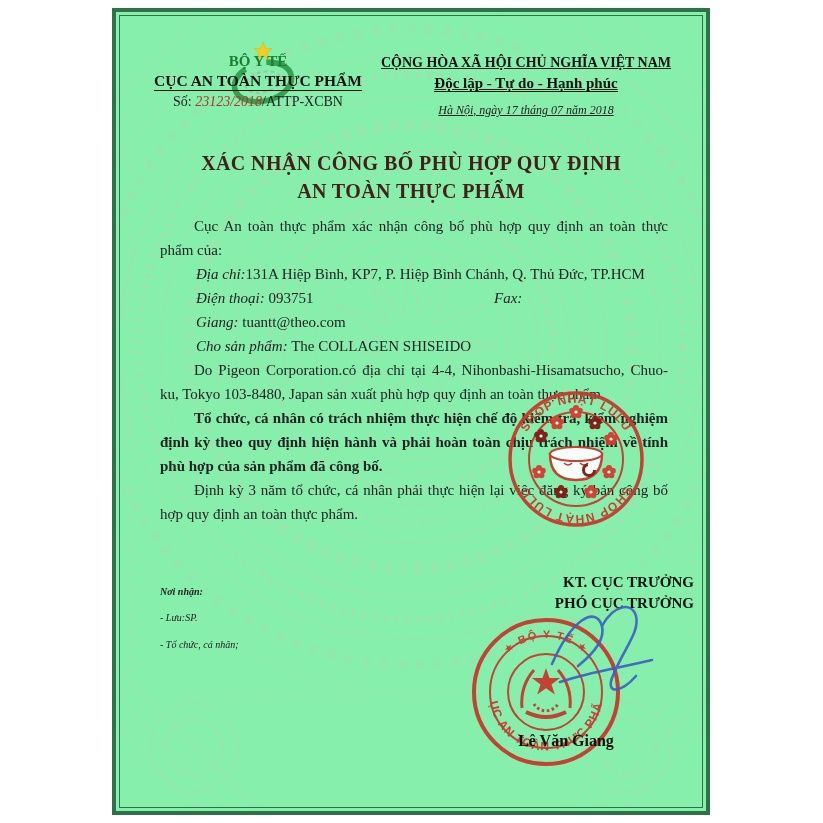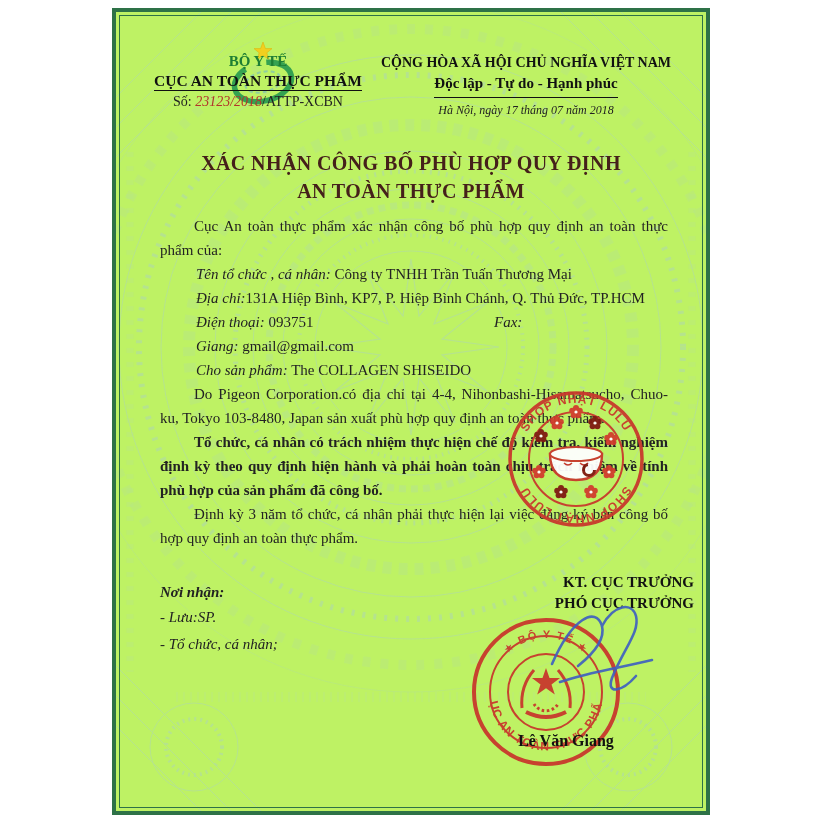--- a/index.html
+++ b/index.html
@@ -1,46 +1,46 @@
 <!DOCTYPE html>
 <html><head>
 <meta charset="utf-8">
 <style>
   html,body{margin:0;padding:0;background:#fff;}
   .canvas{position:relative;width:823px;height:823px;background:#ffffff;overflow:hidden;
           font-family:"Liberation Serif","DejaVu Serif",serif;color:#222;}
-  .doc{position:absolute;left:112px;top:8px;width:590px;height:799px;border:4px solid #2e7247;background:#bef264;}
+  .doc{position:absolute;left:112px;top:8px;width:590px;height:799px;border:4px solid #2e7247;background:#86efac;}
   .doc-inner-line{position:absolute;inset:3px;border:1.5px solid #2e7247;pointer-events:none;z-index:2;}
   .bg{position:absolute;inset:0;z-index:0;}
   
   .hdr-left{position:absolute;left:8px;top:40px;width:268px;text-align:center;z-index:3;}
   .ministry-logo{position:absolute;left:96px;top:-12px;width:86px;height:70px;z-index:0;}
   .hdr-left .l1{position:relative;z-index:1;font-weight:bold;font-size:15px;color:#1e7e34;line-height:19px;}
   .hdr-left .l2{position:relative;z-index:1;font-weight:bold;font-size:15.5px;color:#111;line-height:20px;}
   .hdr-left .l2 span{border-bottom:1.5px solid #111;padding-bottom:1px;}
   .hdr-left .l3{position:relative;z-index:1;font-size:14px;color:#222;margin-top:3px;}
   .num-red{color:#b2352a;font-style:italic;}
-  .hdr-right{position:absolute;left:262px;top:42px;width:296px;text-align:center;z-index:3;}
+  .hdr-right{position:absolute;left:262px;top:42px;width:296px;text-align:center;z-index:3;text-decoration:underline;}
   .hdr-right .l1{font-weight:bold;font-size:14px;color:#111;line-height:18px;}
   .hdr-right .l2{font-weight:bold;font-size:15px;color:#111;margin-top:3px;}
-  .hdr-right .l2 span{border-bottom:1.5px solid #111;padding-bottom:6px;}
+  .hdr-right .l2 span{border-bottom:1.5px solid #111;padding-bottom:0;}
   .hdr-right .l3{font-style:italic;font-size:12px;margin-top:11px;color:#222;}
   
   .title{position:absolute;left:0;right:0;top:137px;text-align:center;z-index:3;
          font-weight:bold;font-size:20px;line-height:28px;color:#45201a;letter-spacing:.4px;}
   
   .body{position:absolute;left:44px;top:202px;width:508px;z-index:3;font-size:15px;line-height:24px;color:#232323;}
   .body p{margin:0;text-align:justify;}
   .indent{text-indent:34px;}
   .field{position:relative;margin-left:36px;height:24px;white-space:nowrap;}
   .i{font-style:italic;}
   .fax{position:absolute;left:298px;top:0;}
   .bold-p{font-weight:bold;}
   
-  .recipients{position:absolute;left:44px;top:568px;z-index:3;font-size:15px;}
+  .recipients{position:absolute;left:44px;top:568px;z-index:3;font-size:10px;}
   .recipients .rt{font-weight:bold;font-style:italic;line-height:24px;}
   .recipients .ri{font-style:italic;line-height:27px;}
   .sig-block{position:absolute;left:322px;top:560px;width:256px;text-align:right;z-index:3;
              font-weight:bold;font-size:15px;line-height:21px;color:#111;}
   .signer{position:absolute;left:322px;top:720px;width:256px;text-align:center;z-index:6;
           font-weight:bold;font-size:16px;color:#111;}
   .stamp-shop{position:absolute;left:385px;top:372px;width:150px;height:150px;z-index:4;opacity:.95;}
   .stamp-official{position:absolute;left:348px;top:598px;width:164px;height:164px;z-index:4;opacity:.95;}
   .signature{position:absolute;left:428px;top:586px;width:122px;height:108px;z-index:5;}
   .stamp-txt{font-family:"Liberation Sans","DejaVu Sans",sans-serif;font-weight:bold;fill:#c8392d;}
@@ -102,34 +102,30 @@
     </div>
 
     <div class="title">
       <div>XÁC NHẬN CÔNG BỐ PHÙ HỢP QUY ĐỊNH</div>
       <div>AN TOÀN THỰC PHẨM</div>
     </div>
 
     <div class="body">
       <p class="indent">Cục An toàn thực phẩm xác nhận công bố phù hợp quy định an toàn thực phẩm của:</p>
       <div class="field">
-        <span class="i">Tên tổ chức , cá nhân:</span>
-        <span>Công ty TNHH Trần Tuấn Thương Mại</span>
-      </div>
-      <div class="field">
         <span class="i">Địa chỉ:</span><span>131A Hiệp Bình, KP7, P. Hiệp Bình Chánh, Q. Thủ Đức, TP.HCM</span>
       </div>
       <div class="field">
         <span class="i">Điện thoại:</span>
         <span>093751</span>
         <span class="fax"><span class="i">Fax:</span> <span></span></span>
       </div>
       <div class="field">
         <span class="i">Giang:</span>
-        <span>gmail@gmail.com</span>
+        <span>tuantt@theo.com</span>
       </div>
       <div class="field">
         <span class="i">Cho sản phẩm:</span>
         <span>The COLLAGEN SHISEIDO</span>
       </div>
       <p class="indent">Do Pigeon Corporation.có địa chỉ tại 4-4, Nihonbashi-Hisamatsucho, Chuo-ku, Tokyo 103-8480, Japan sản xuất phù hợp quy định an toàn thực phẩm.</p>
       <p class="indent bold-p">Tổ chức, cá nhân có trách nhiệm thực hiện chế độ kiểm tra, kiểm nghiệm định kỳ theo quy định hiện hành và phải hoàn toàn chịu trách nhiệm về tính phù hợp của sản phẩm đã công bố.</p>
       <p class="indent">Định kỳ 3 năm tổ chức, cá nhân phải thực hiện lại việc đăng ký bản công bố hợp quy định an toàn thực phẩm.</p>
     </div>
 

